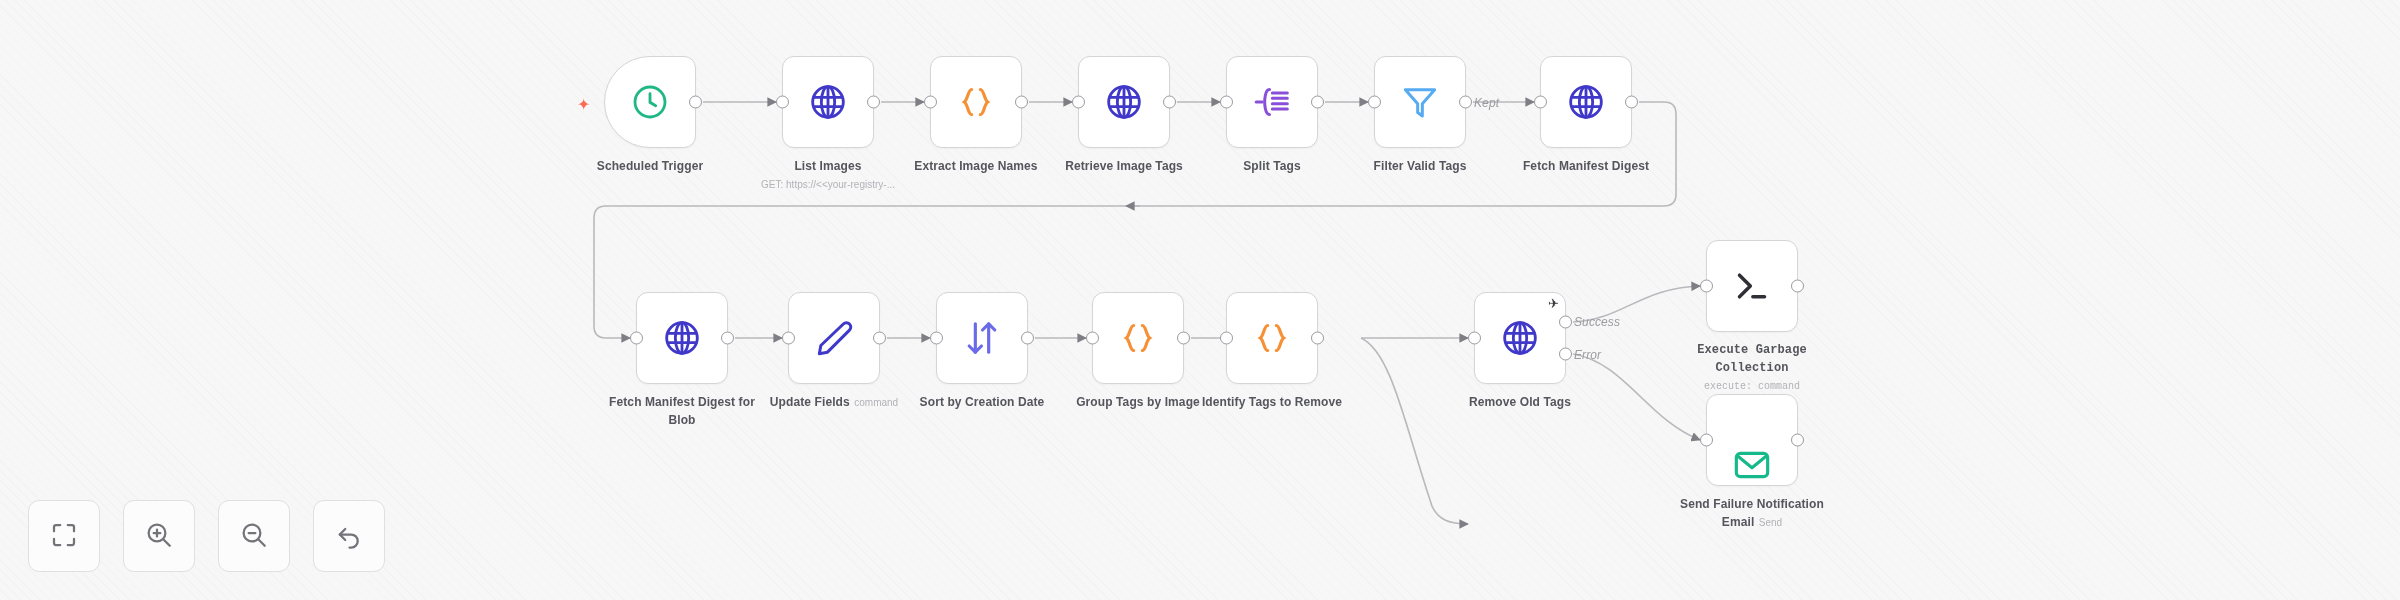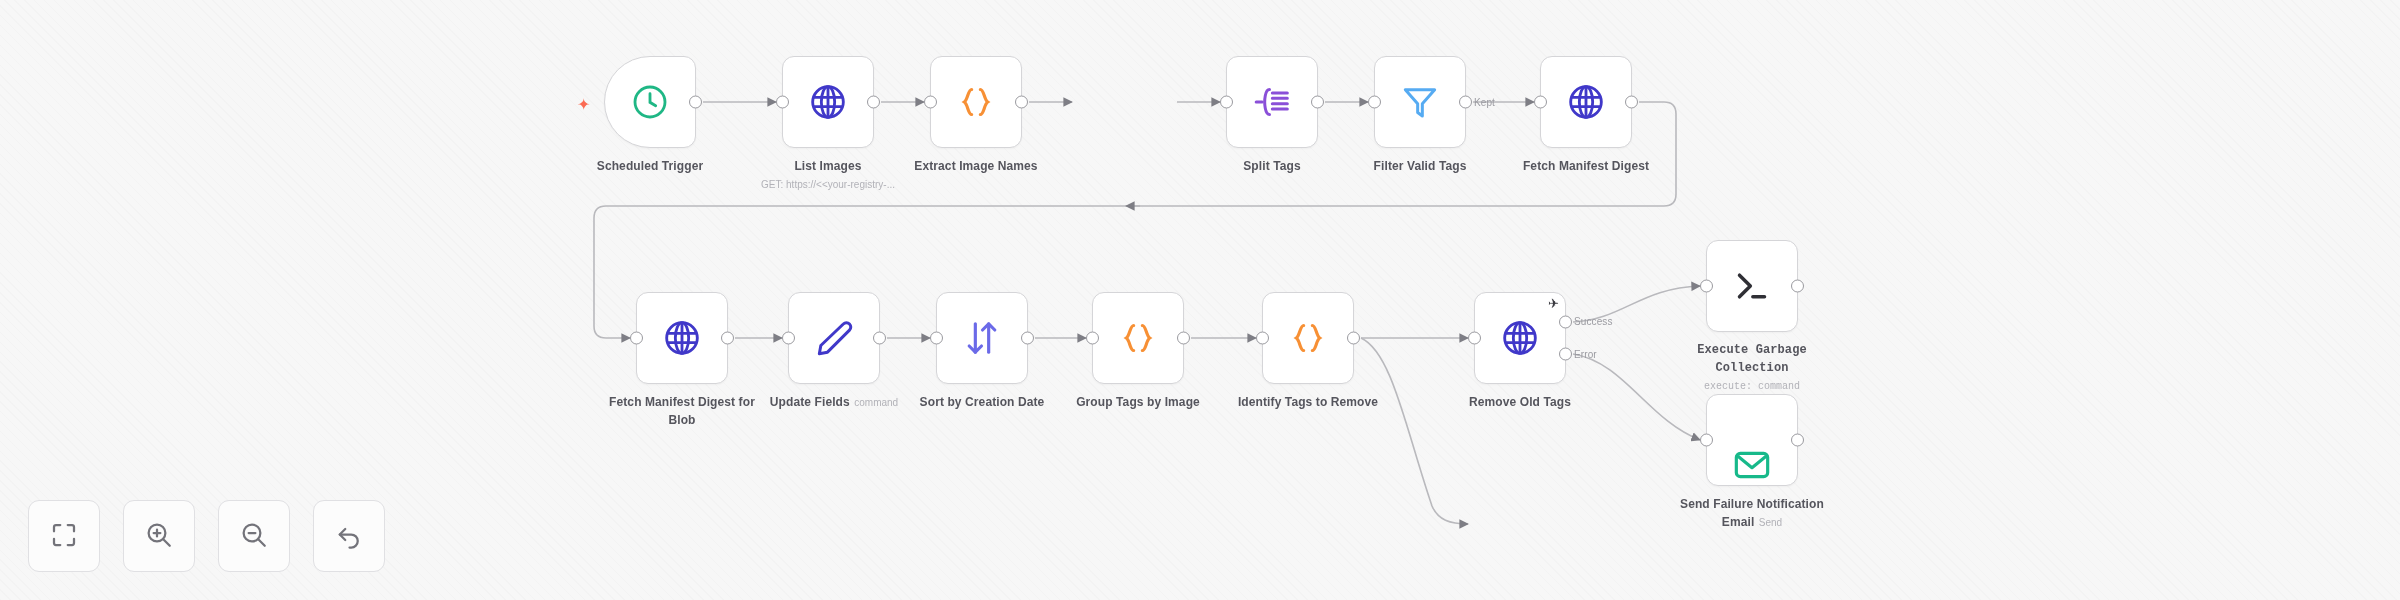--- a/index.html
+++ b/index.html
@@ -71,27 +71,28 @@
     transform: translateY(-50%);
     z-index: 5;
   }
   .port.in  { left: -7px; }
   .port.out { right: -7px; }
   .port.out-a { right: -7px; top: 32%; transform: translateY(-50%); }
   .port.out-b { right: -7px; top: 68%; transform: translateY(-50%); }
 
   .port-label {
     position: absolute;
-    font-size: 10px;
+    font-size: 12px;
     color: #9b9ba1;
     white-space: nowrap;
     left: 14px;
     top: 50%;
     transform: translateY(-50%);
     letter-spacing: .1px;
+    font-style: italic;
   }
 
   
   .caption {
     position: absolute;
     top: 99px;
     left: 50%;
     transform: translateX(-50%);
     width: 168px;
     text-align: center;
@@ -227,20 +228,34 @@
         <path d="M14.6 4.5c2.2 0 2.2 6 4.4 7.5-2.2 1.5-2.2 7.5-4.4 7.5"></path>
       </svg>
     </span>
     <span class="port in"></span>
     <span class="port out"></span>
     <span class="caption">
       <span class="title">Extract Image Names</span>
     </span>
   </div>
 
+  <div class="node" style="left:1078px; top:56px;">
+    <span class="glyph">
+      <svg width="40" height="40" viewBox="0 0 24 24" fill="none" stroke="#4038c9" stroke-width="1.7">
+        <circle cx="12" cy="12" r="9.2"></circle>
+          <ellipse cx="12" cy="12" rx="4" ry="9.2"></ellipse>
+        <path d="M3 9.2h18M3 14.8h18M12 2.8v18.4"></path>
+      </svg>
+    </span>
+    <span class="port in"></span>
+    <span class="port out"></span>
+    <span class="caption">
+      <span class="title">Retrieve Image Tags</span>
+    </span>
+  </div>
 
   <div class="node" style="left:1226px; top:56px;align-items:center;">
     <span class="glyph">
       <svg width="40" height="40" viewBox="0 0 24 24" fill="none" stroke="#8a4fd8" stroke-width="1.8" stroke-linecap="round">
         <path d="M2.5 12h3.6"></path>
         <path d="M10.5 4.5C7.6 4.5 7.6 12 7.6 12s0 7.5 2.9 7.5"></path>
         <path d="M12.2 6.6h9M12.2 9.8h9M12.2 13h9M12.2 16.2h9"></path>
       </svg>
     </span>
     <span class="port in"></span>
@@ -332,21 +347,21 @@
         <path d="M14.6 4.5c2.2 0 2.2 6 4.4 7.5-2.2 1.5-2.2 7.5-4.4 7.5"></path>
       </svg>
     </span>
     <span class="port in"></span>
     <span class="port out"></span>
     <span class="caption">
       <span class="title">Group Tags by Image</span>
     </span>
   </div>
 
-  <div class="node" style="left:1262px; top:292px;align-items:center;">
+  <div class="node" style="left:1226px; top:292px;align-items:center;">
     <span class="glyph">
       <svg width="40" height="40" viewBox="0 0 24 24" fill="none" stroke="#f79035" stroke-width="1.9" stroke-linecap="round">
         <path d="M9.4 4.5c-2.2 0-2.2 6-4.4 7.5 2.2 1.5 2.2 7.5 4.4 7.5"></path>
         <path d="M14.6 4.5c2.2 0 2.2 6 4.4 7.5-2.2 1.5-2.2 7.5-4.4 7.5"></path>
       </svg>
     </span>
     <span class="port in"></span>
     <span class="port out"></span>
     <span class="caption">
       <span class="title">Identify Tags to Remove</span>

